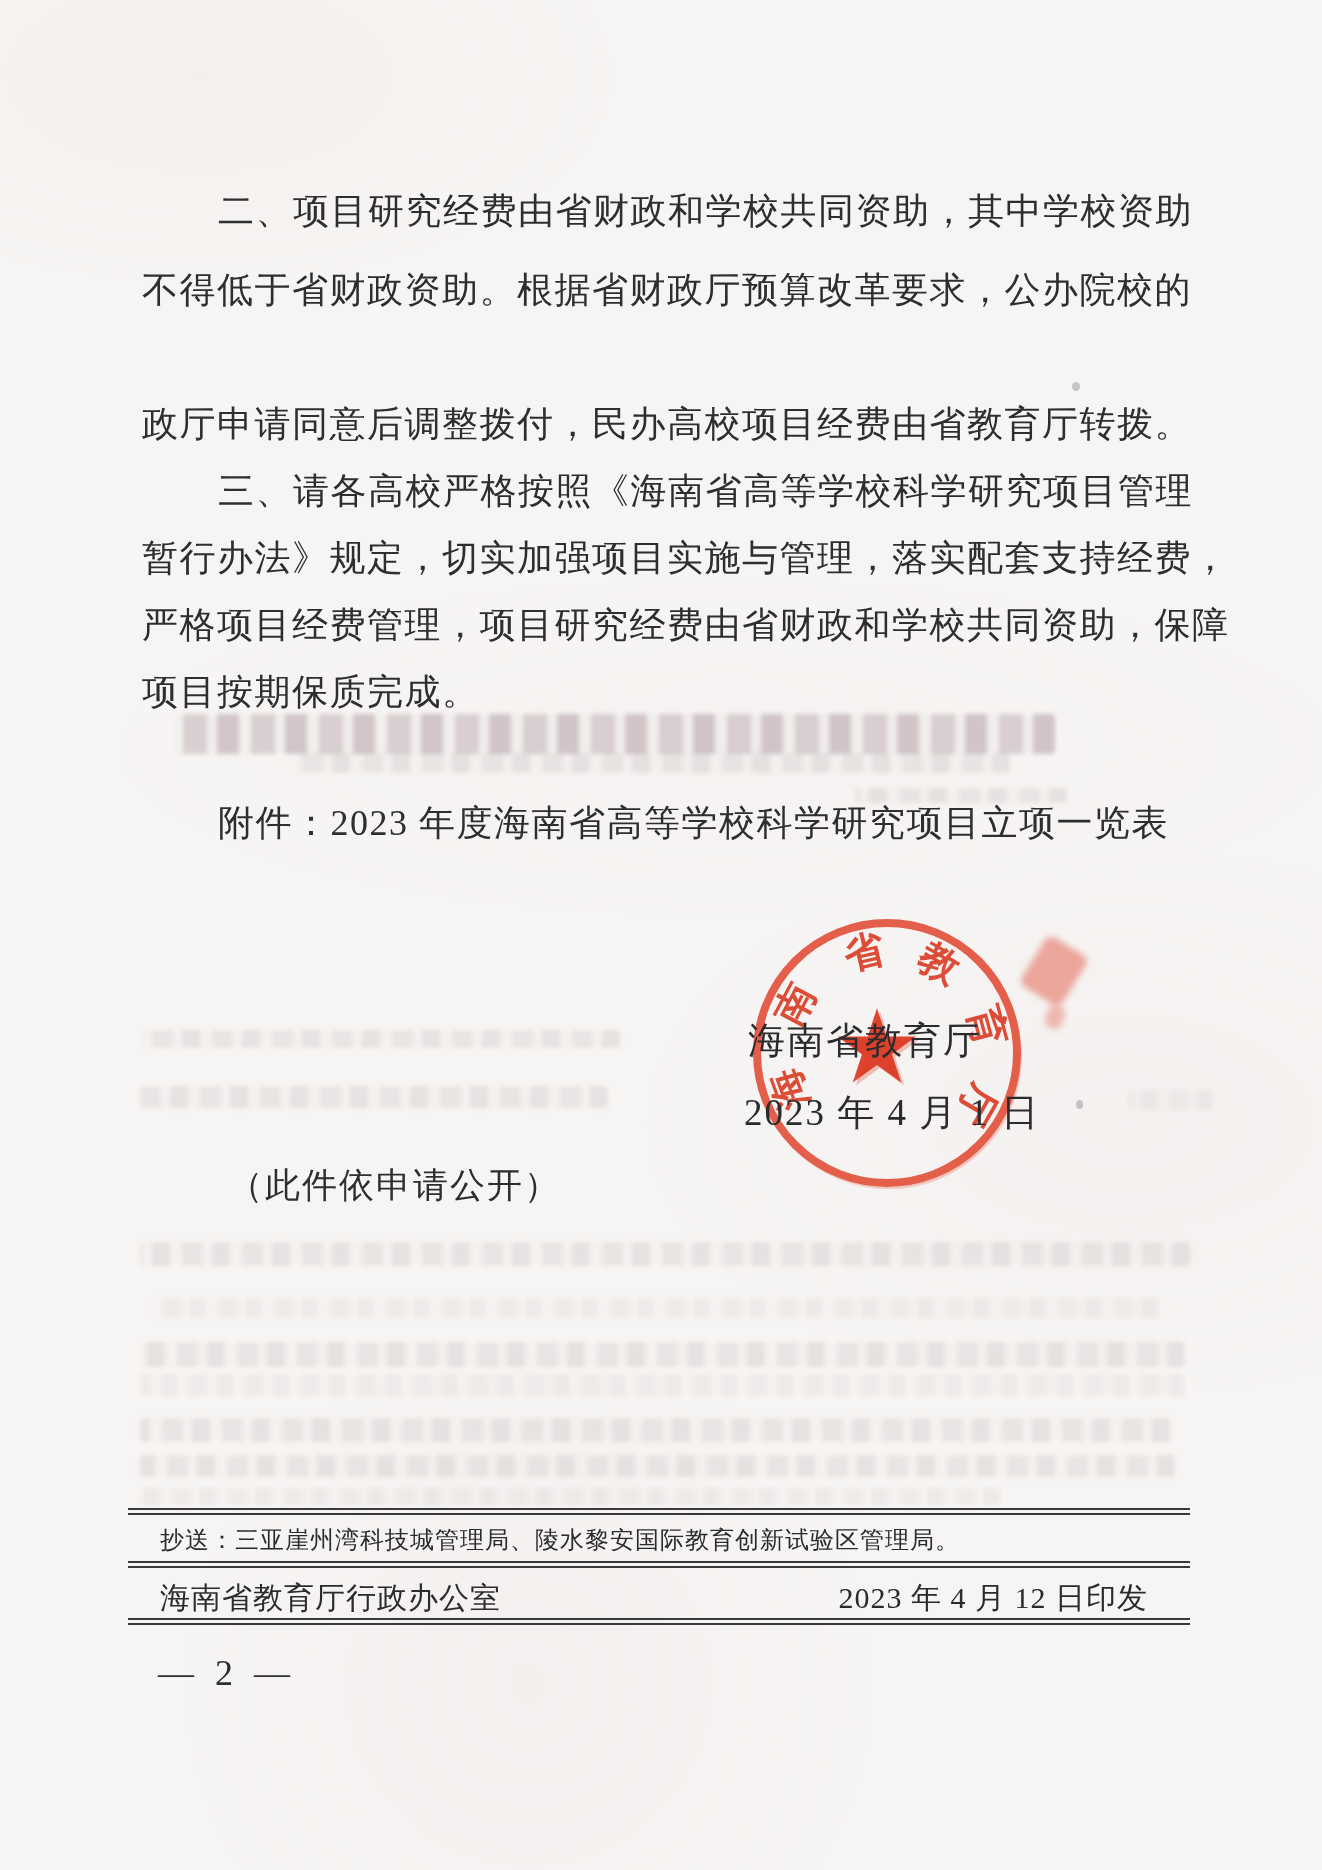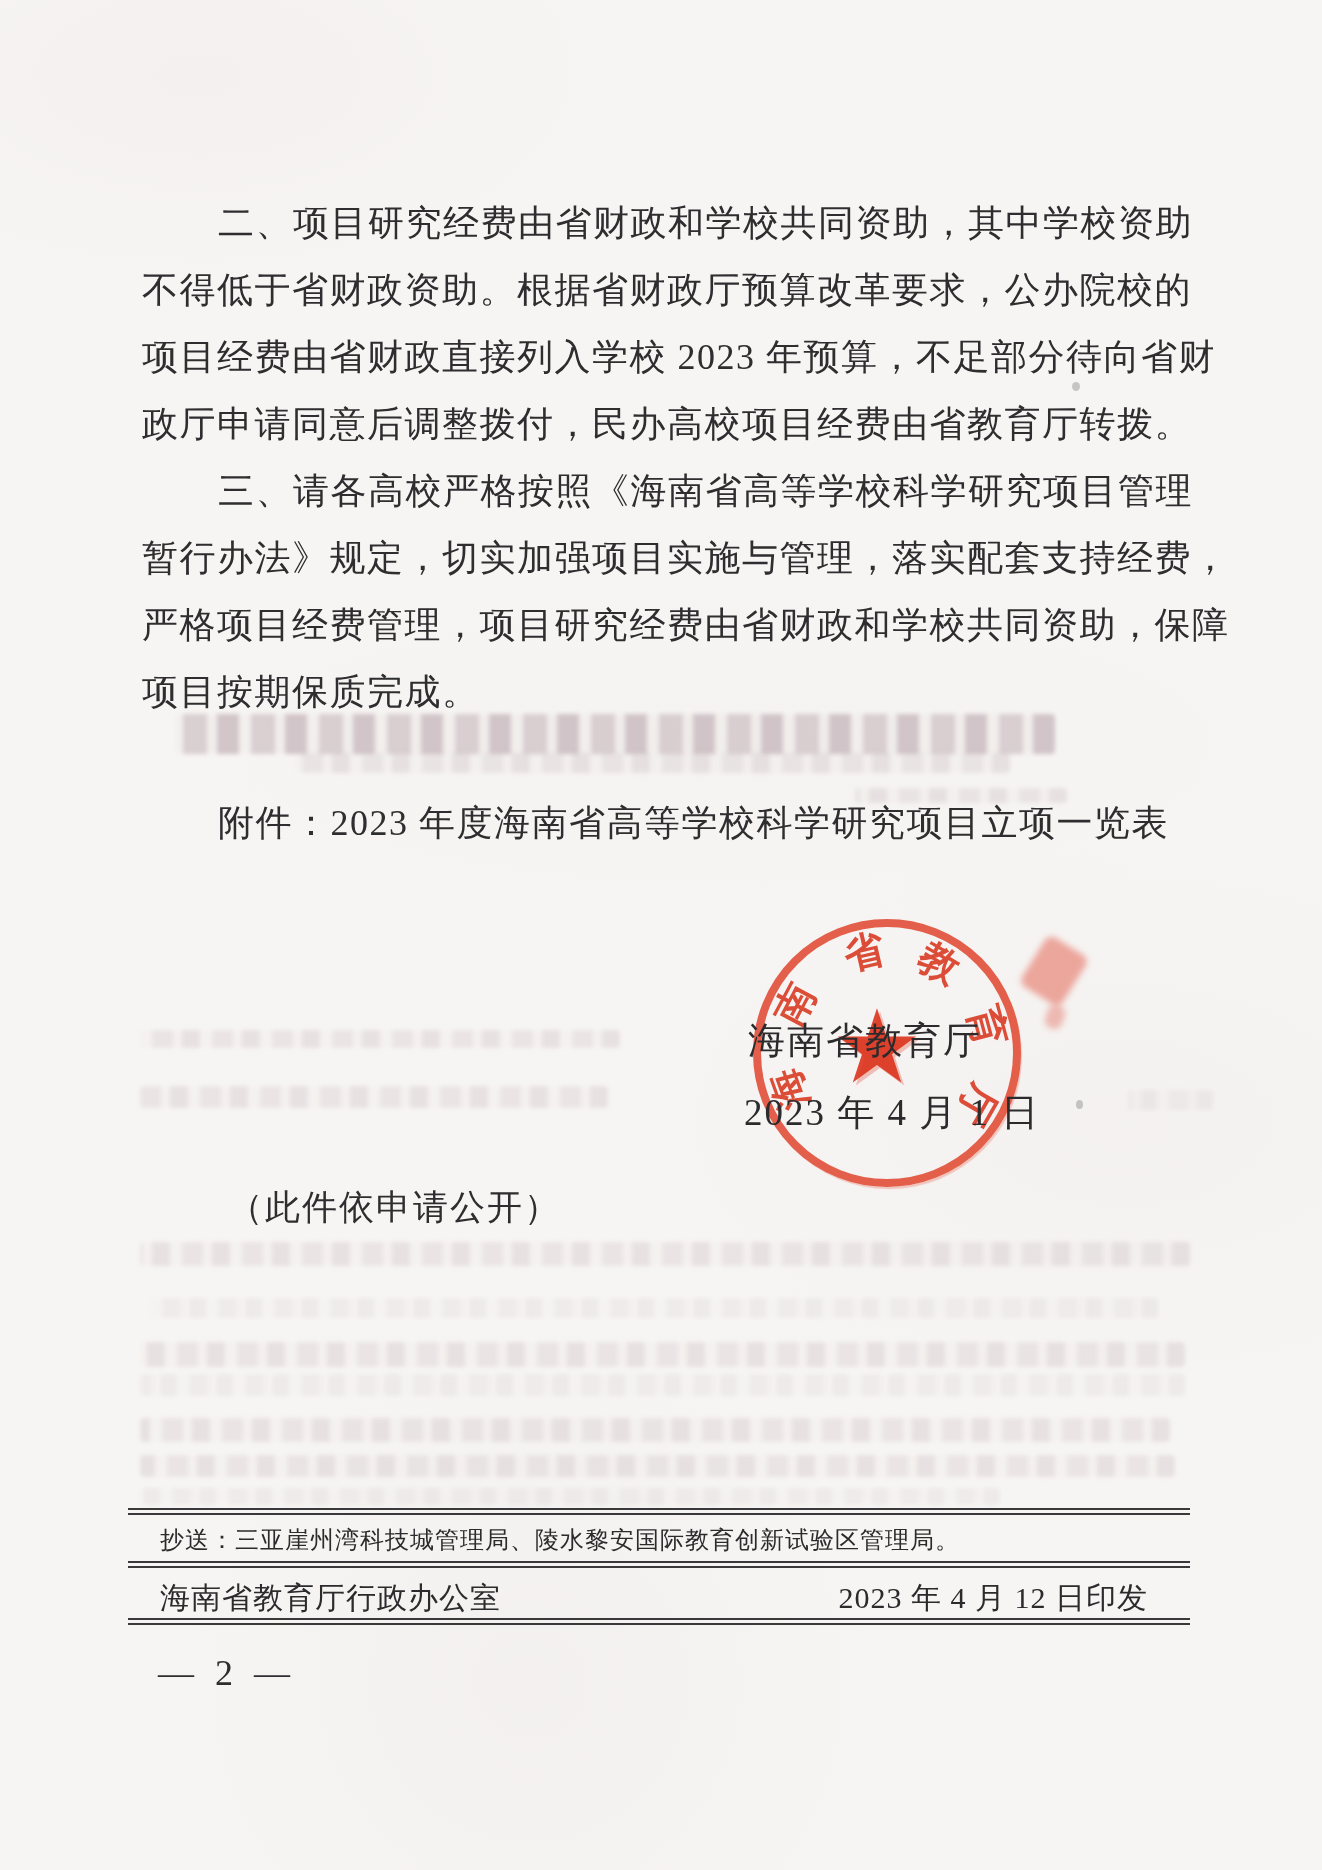--- a/index.html
+++ b/index.html
@@ -24,21 +24,21 @@
   .bline{
     position:absolute;left:142px;width:1060px;
     font-size:36px;line-height:46px;letter-spacing:1.5px;
     white-space:nowrap;color:#2e2d2f;
   }
   .indent{padding-left:76px;}
   .sig{
     position:absolute;font-size:37px;letter-spacing:2px;white-space:nowrap;color:#2b2a2c;
   }
   .note{
-    position:absolute;font-size:35px;letter-spacing:2px;white-space:nowrap;color:#2e2d2f;margin-top:22px;
+    position:absolute;font-size:35px;letter-spacing:2px;white-space:nowrap;color:#2e2d2f;
   }
   
   .ghost{
     position:absolute;border-radius:4px;filter:blur(2.2px);transform:scaleX(-1);
     pointer-events:none;
   }
   .ghost-strong{
     background:repeating-linear-gradient(90deg,
       rgba(150,122,134,0.38) 0 22px, rgba(150,122,134,0.05) 22px 32px,
       rgba(150,122,134,0.30) 32px 56px, rgba(150,122,134,0.04) 56px 68px);
@@ -89,23 +89,22 @@
   .pagenum{
     position:absolute;left:158px;top:1652px;font-size:36px;letter-spacing:6px;color:#2e2d2f;
   }
   .speck{position:absolute;background:rgba(110,105,108,0.35);border-radius:50%;filter:blur(0.5px);}
 </style>
 </head>
 <body>
 
 <div class="page">
 
-  <div class="bline indent" style="top:200px">二、项目研究经费由省财政和学校共同资助，其中学校资助</div>
+  <div class="bline indent" style="top:188px">二、项目研究经费由省财政和学校共同资助，其中学校资助</div>
   <div class="bline" style="top:267px">不得低于省财政资助。根据省财政厅预算改革要求，公办院校的</div>
-  <div class="bline" style="top:334px">项目经费由省财政直接列入学校 2023 年预算，不足部分待向省财</div>
   <div class="bline" style="top:401px">政厅申请同意后调整拨付，民办高校项目经费由省教育厅转拨。</div>
 
   <div class="bline indent" style="top:468px">三、请各高校严格按照《海南省高等学校科学研究项目管理</div>
   <div class="bline" style="top:535px">暂行办法》规定，切实加强项目实施与管理，落实配套支持经费，</div>
   <div class="bline" style="top:602px">严格项目经费管理，项目研究经费由省财政和学校共同资助，保障</div>
   <div class="bline" style="top:669px">项目按期保质完成。</div>
 
   <div class="ghost ghost-strong" style="left:175px;top:714px;width:880px;height:40px"></div>
   <div class="ghost ghost-light" style="left:295px;top:753px;width:715px;height:20px"></div>
   <div class="ghost ghost-light" style="left:855px;top:788px;width:212px;height:15px"></div>

